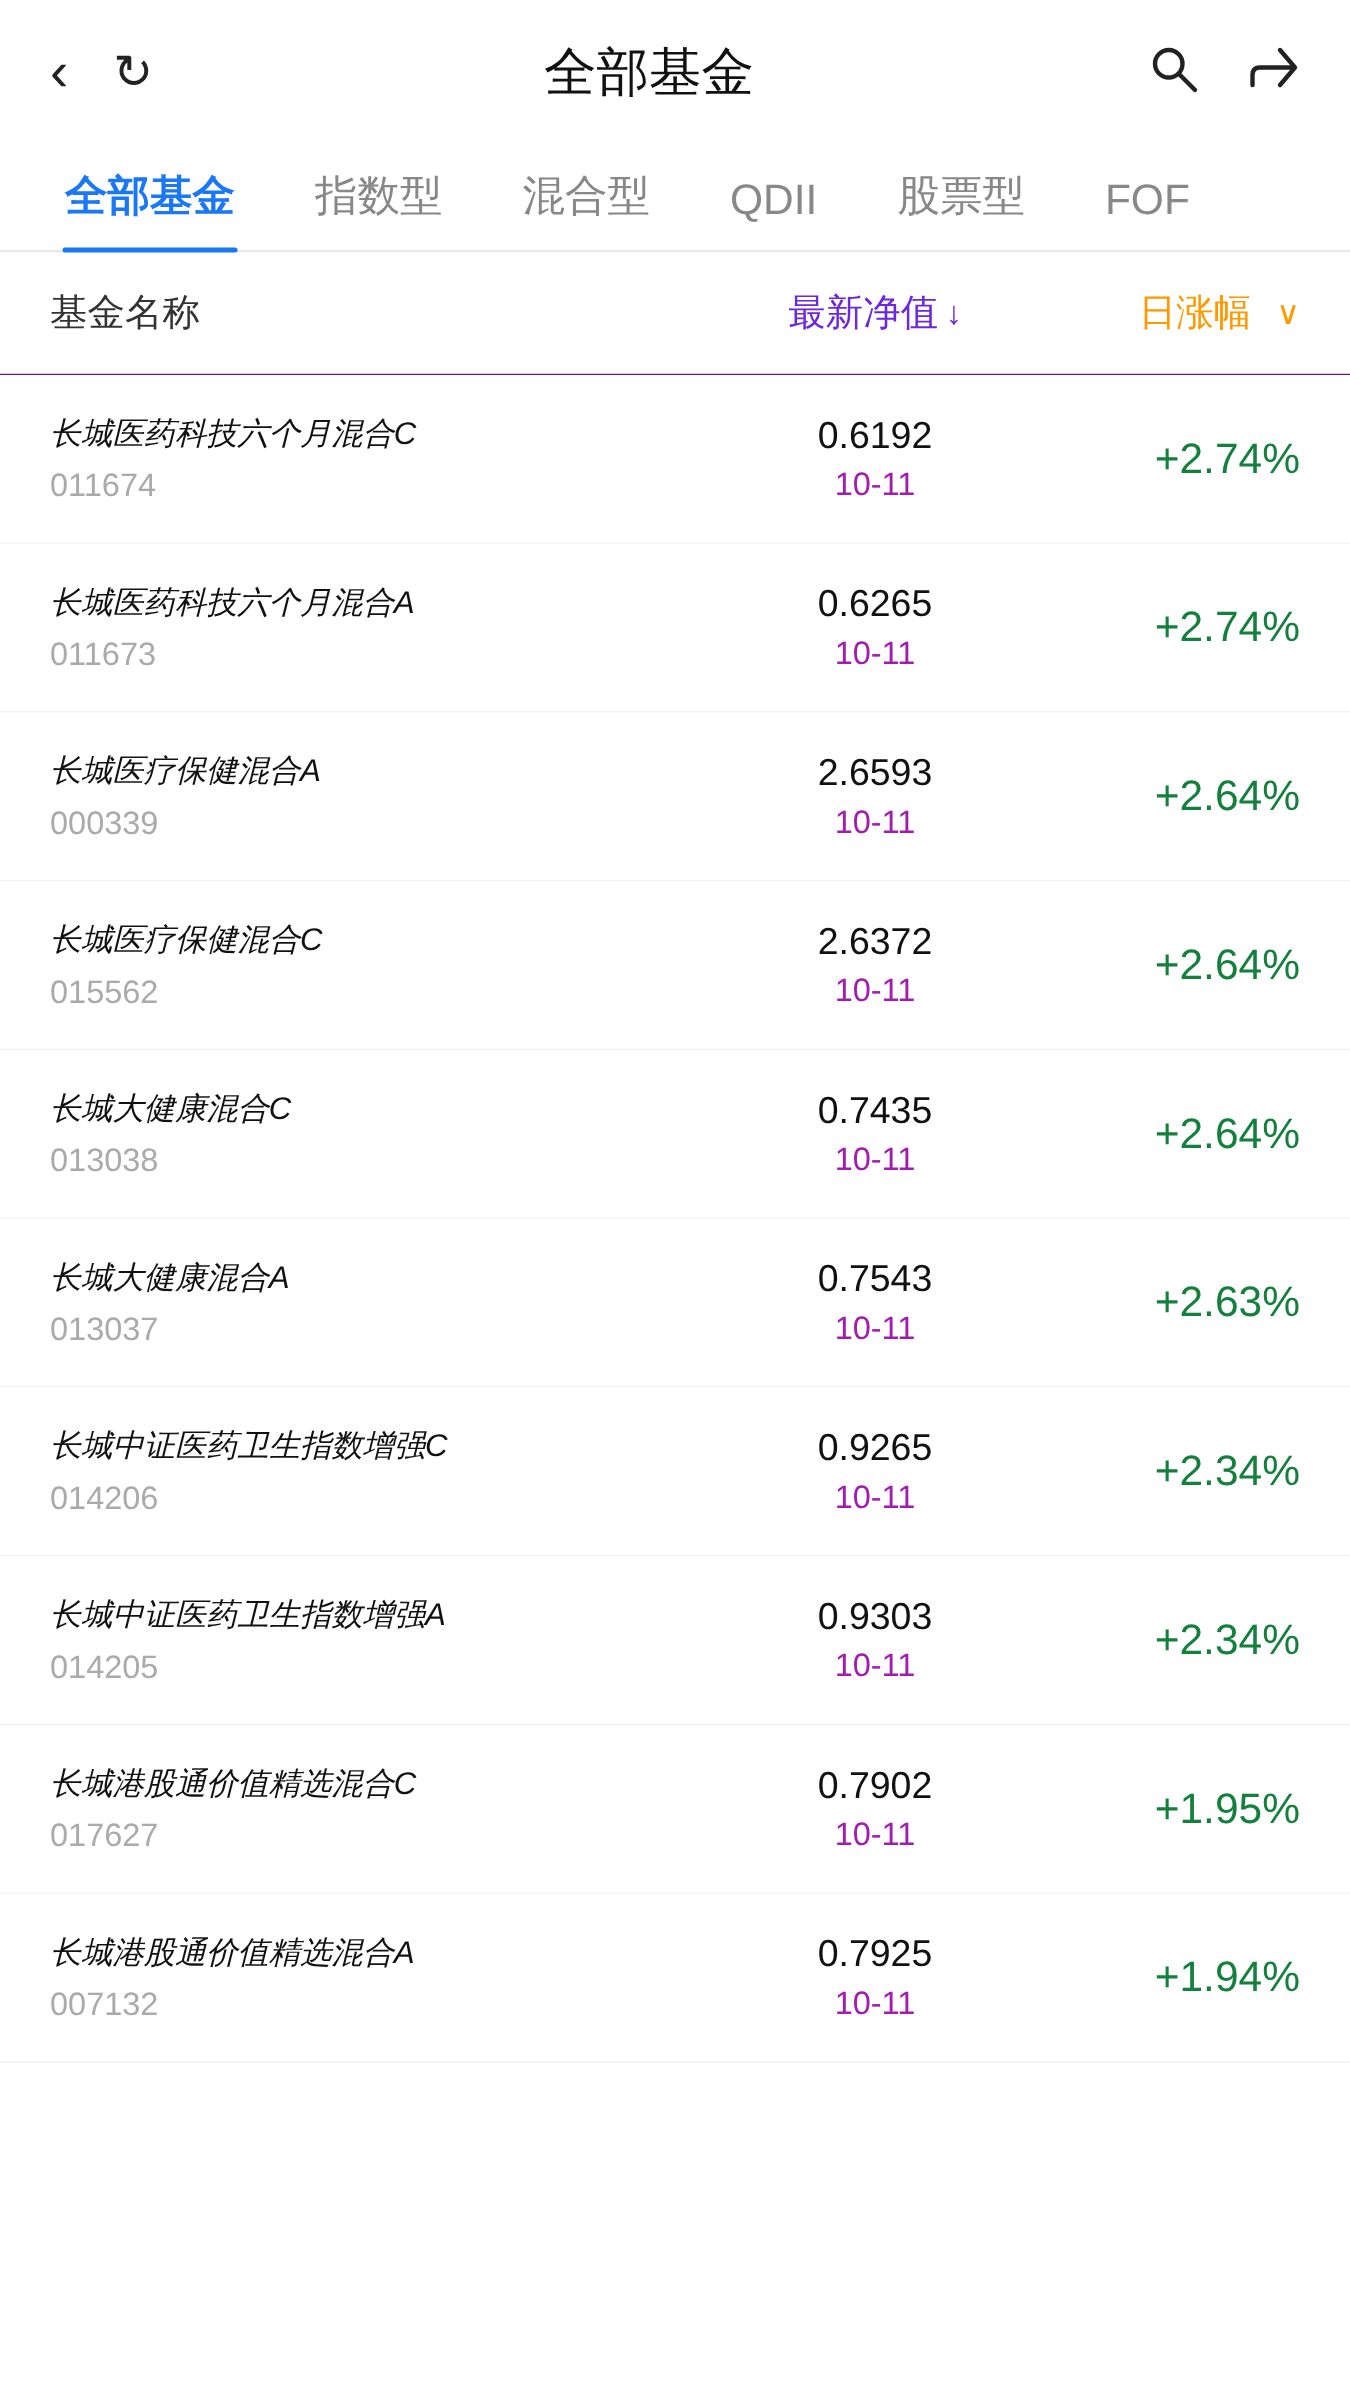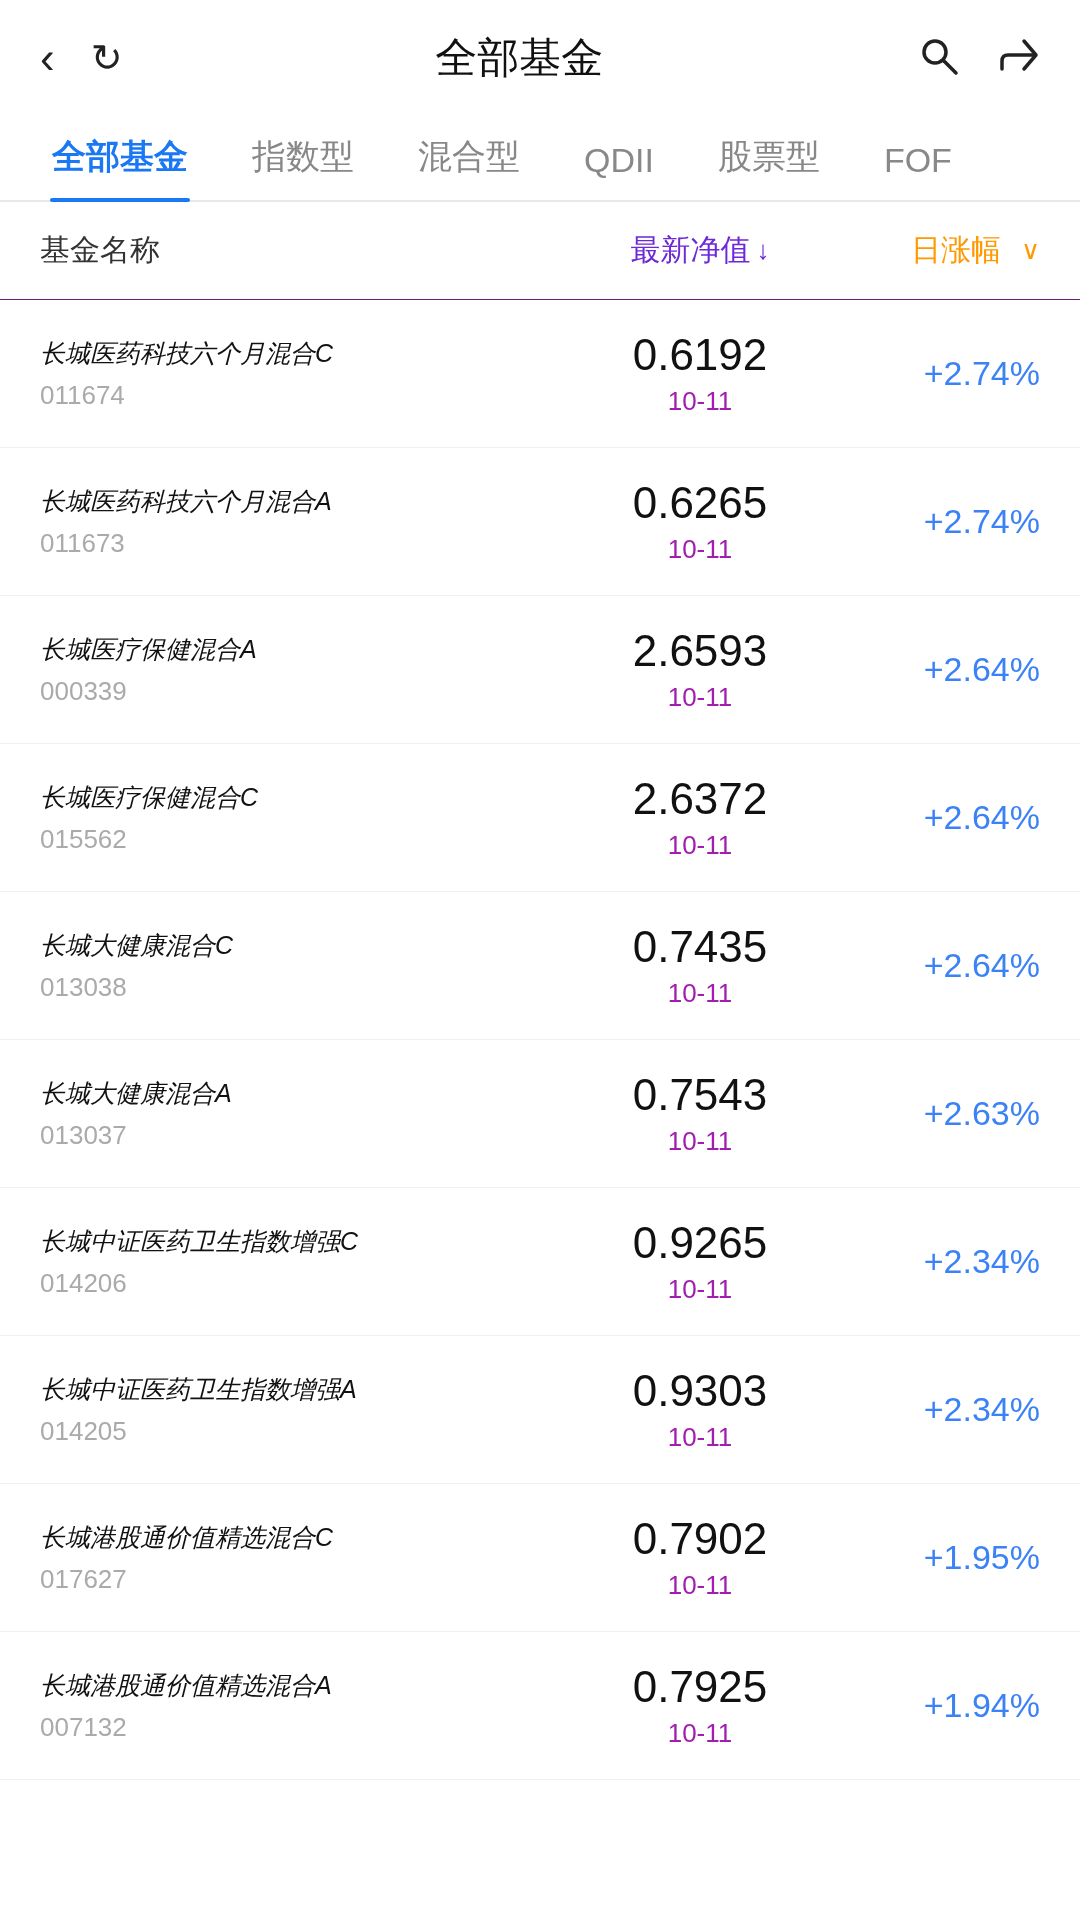--- a/index.html
+++ b/index.html
@@ -130,39 +130,39 @@
     }
     .fund-code {
       font-size: 26px;
       color: #aaa;
     }
     .fund-nav {
       width: 240px;
       text-align: center;
     }
     .nav-value {
-      font-size: 44px;
+      font-size: 30px;
       color: #111;
       font-weight: 400;
     }
     .nav-date {
       font-size: 26px;
       color: #a21caf;
       margin-top: 6px;
     }
     .fund-change {
       width: 220px;
       text-align: right;
     }
     .change-value {
       font-size: 34px;
       font-weight: 400;
     }
     .change-positive {
-      color: #3b82f6;
+      color: #15803d;
     }
   </style>
 </head>
 <body>
 
 <div class="topbar">
   <div class="topbar-left">
     <button class="icon-btn">‹</button>
     <button class="icon-btn" style="font-size:38px;">↻</button>
   </div>

